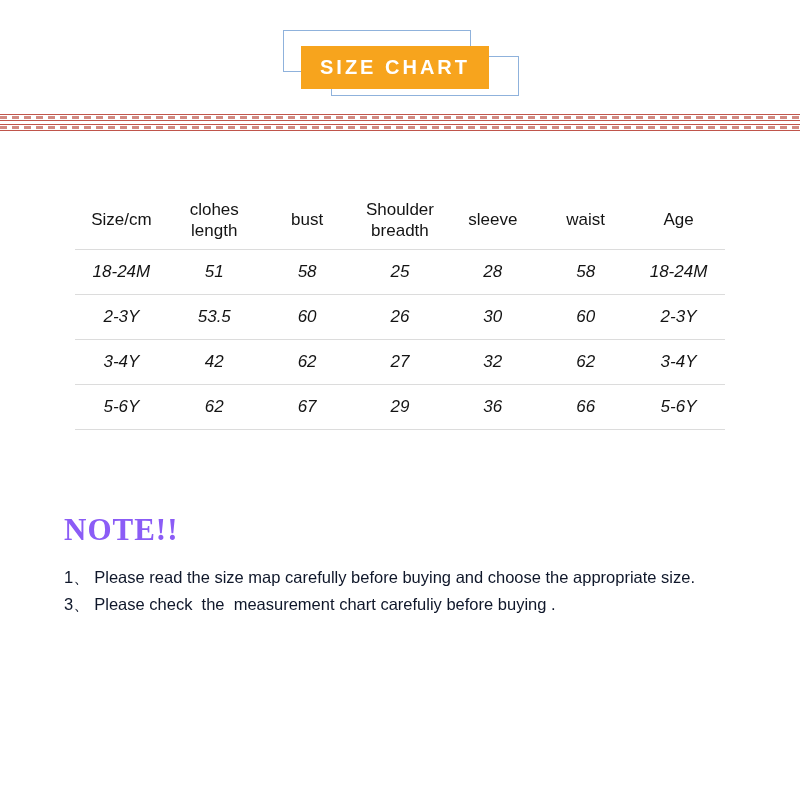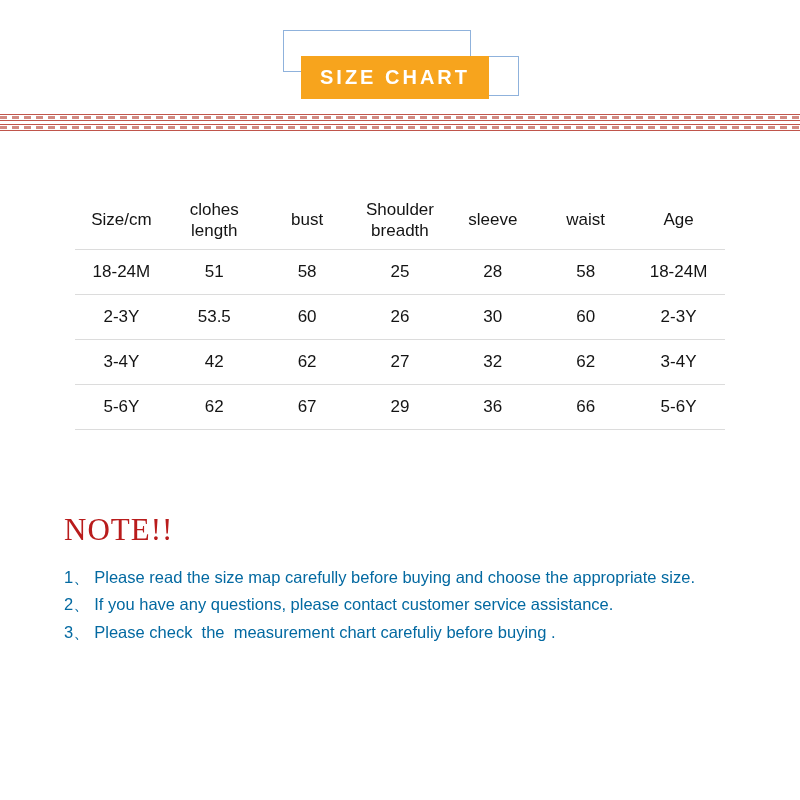--- a/index.html
+++ b/index.html
@@ -10,21 +10,21 @@
     color: #1a1a1a;
   }
   .page { position: relative; width: 800px; height: 800px; overflow: hidden; background: #fff; }
 
   
   .banner-area { position: relative; height: 100px; }
   .banner-outline { position: absolute; border: 1px solid #8FB2DC; z-index: 1; }
   .banner-outline.back  { left: 283px; top: 30px; width: 188px; height: 42px; }
   .banner-outline.front { left: 331px; top: 56px; width: 188px; height: 40px; }
   .banner-box {
-    position: absolute; left: 301px; top: 56px; width: 188px; height: 43px;
+    position: absolute; left: 301px; top: 46px; width: 188px; height: 43px;
     background: #F7A41D; z-index: 2;
     display: flex; align-items: center; justify-content: center;
   }
   .banner-box span {
     color: #ffffff; font-size: 20px; font-weight: bold; letter-spacing: 3px;
   }
 
   
   .divider { margin-top: 14px; }
   .divider-grp {
@@ -42,31 +42,31 @@
   .size-table {
     width: 650px; margin: 60px auto 0;
     border-collapse: collapse; table-layout: fixed;
   }
   .size-table th, .size-table td {
     font-weight: normal; text-align: center; vertical-align: middle;
     font-size: 17px; color: #141414;
     border-bottom: 1px solid #DCDCDC;
   }
   .size-table th { height: 58px; line-height: 1.25; padding: 6px 6px; }
-  .size-table td { height: 45px; }
+  .size-table td { height: 45px; font-style: italic; }
 
   
   .note-section { margin: 82px 0 0 64px; width: 690px; }
   .note-heading {
     font-family: "Liberation Serif", serif;
-    color: #b91c1c; font-size: 31px; font-weight: normal; letter-spacing: 1px;
+    color: #8b5cf6; font-size: 31px; font-weight: bold; letter-spacing: 1px;
   }
   .note-list { list-style: none; margin-top: 16px; }
   .note-list li {
-    font-size: 16.5px; color: #0369a1; line-height: 27.5px;
+    font-size: 16.5px; color: #0f172a; line-height: 27.5px;
     white-space: pre-wrap;
   }
 </style>
 </head>
 <body>
 
 <div class="page">
 
   <div class="banner-area">
     <div class="banner-outline back"></div>
@@ -130,18 +130,17 @@
         <td>66</td>
         <td>5-6Y</td>
       </tr>
     </tbody>
   </table>
 
   <div class="note-section">
     <div class="note-heading">NOTE!!</div>
     <ul class="note-list">
       <li>1、 Please read the size map carefully before buying and choose the appropriate size.</li>
-      <li>2、 If you have any questions, please contact customer service assistance.</li>
       <li>3、 Please check  the  measurement chart carefuliy before buying .</li>
     </ul>
   </div>
 
 </div>
 
 </body></html>

